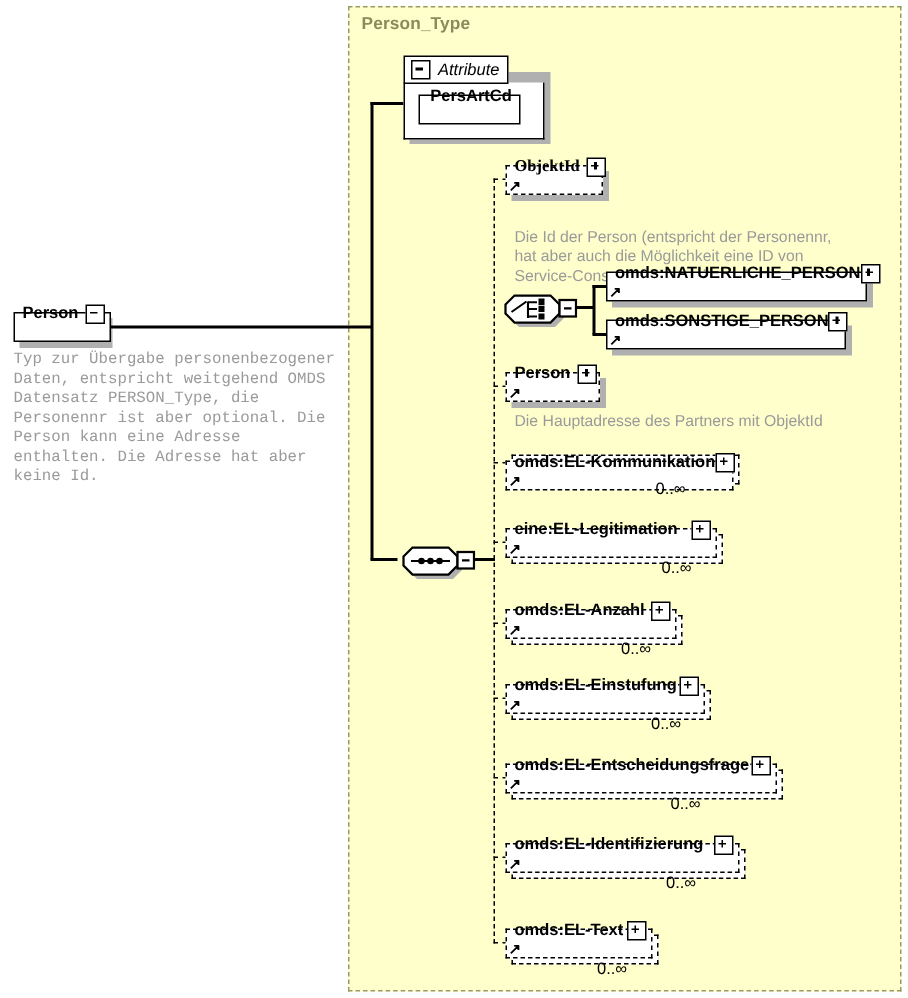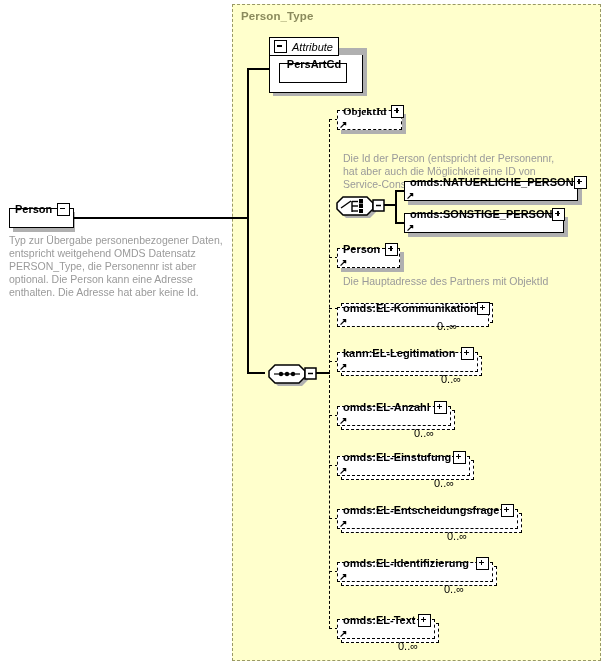--- a/index.html
+++ b/index.html
@@ -166,21 +166,21 @@
 
   <div class="abs type-container"></div>
   <div class="abs type-title">Person_Type</div>
 
   <div class="abs shadow" style="left:13px; top:212px; width:62px; height:20px;"></div>
   <div class="abs node solid" style="left:9px; top:208px; width:65px;">
     <span>Person</span>
     <span class="expander"></span>
   </div>
 
-  <div class="abs doc" style="left:9px; top:234px; width:215px;">Typ zur Übergabe personenbezogener Daten, entspricht weitgehend OMDS Datensatz PERSON_Type, die Personennr ist aber optional. Die Person kann eine Adresse enthalten. Die Adresse hat aber keine Id.</div>
+  <div class="abs doc" style="left:9px; top:234px; width:215px;font-family:Liberation Mono, monospace;">Typ zur Übergabe personenbezogener Daten, entspricht weitgehend OMDS Datensatz PERSON_Type, die Personennr ist aber optional. Die Person kann eine Adresse enthalten. Die Adresse hat aber keine Id.</div>
 
   <div class="abs ln-h" style="left:71px; top:217px; width:177px;"></div>
 
   <div class="abs ln-v" style="left:247px; top:68px; height:305px;"></div>
 
   <div class="abs ln-h" style="left:247px; top:68px; width:22px;"></div>
 
   <div class="abs ln-h" style="left:247px; top:372px; width:18px;"></div>
 
   <div class="abs shadow" style="left:273px; top:48px; width:94px; height:48px;"></div>
@@ -275,21 +275,21 @@
     <span>omds:EL-Kommunikation</span>
     <span class="expander plus" style="margin-left:auto;"></span>
     <span class="refarrow">↗</span>
   </div>
   <div class="abs card" style="left:437px; top:320px;">0..∞</div>
 
   <div class="abs dl-h" style="left:329px; top:361px; width:9px;"></div>
   <div class="abs shadow" style="left:341px; top:366px; width:141px; height:9px;"></div>
   <div class="abs repeat-back" style="left:341px; top:356px; width:141px;"></div>
   <div class="abs node dashed" style="left:337px; top:352px; width:141px;">
-    <span>kann:EL-Legitimation</span>
+    <span>eine:EL-Legitimation</span>
     <span class="expander plus" style="margin-left:auto;"></span>
     <span class="refarrow">↗</span>
   </div>
   <div class="abs card" style="left:441px; top:373px;">0..∞</div>
 
   <div class="abs dl-h" style="left:329px; top:415px; width:9px;"></div>
   <div class="abs shadow" style="left:341px; top:420px; width:114px; height:9px;"></div>
   <div class="abs repeat-back" style="left:341px; top:410px; width:114px;"></div>
   <div class="abs node dashed" style="left:337px; top:406px; width:114px;">
     <span>omds:EL-Anzahl</span>

